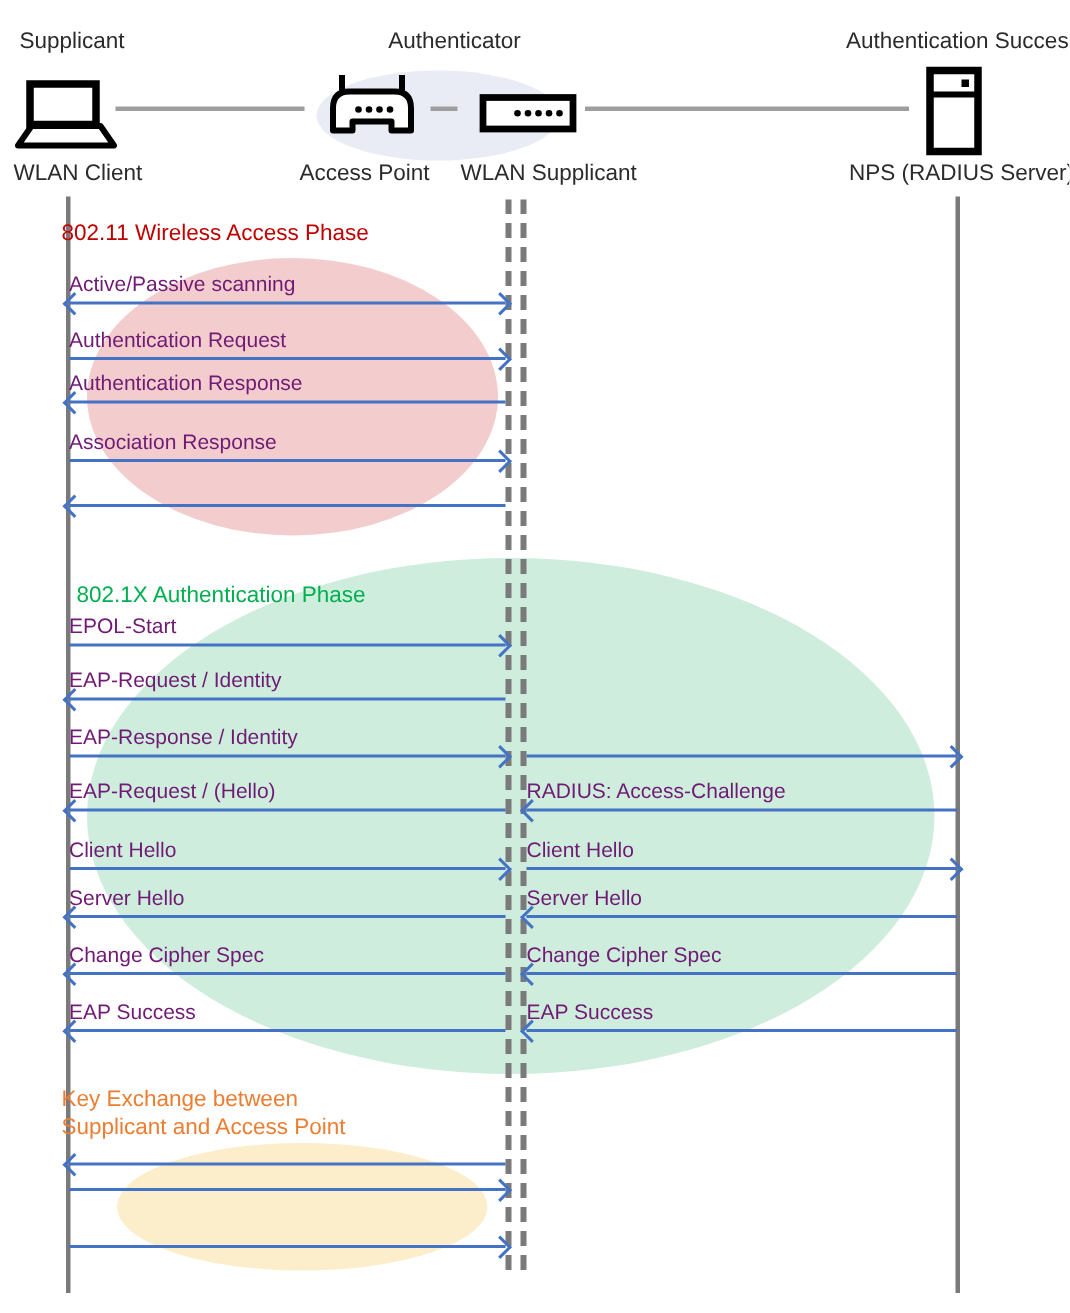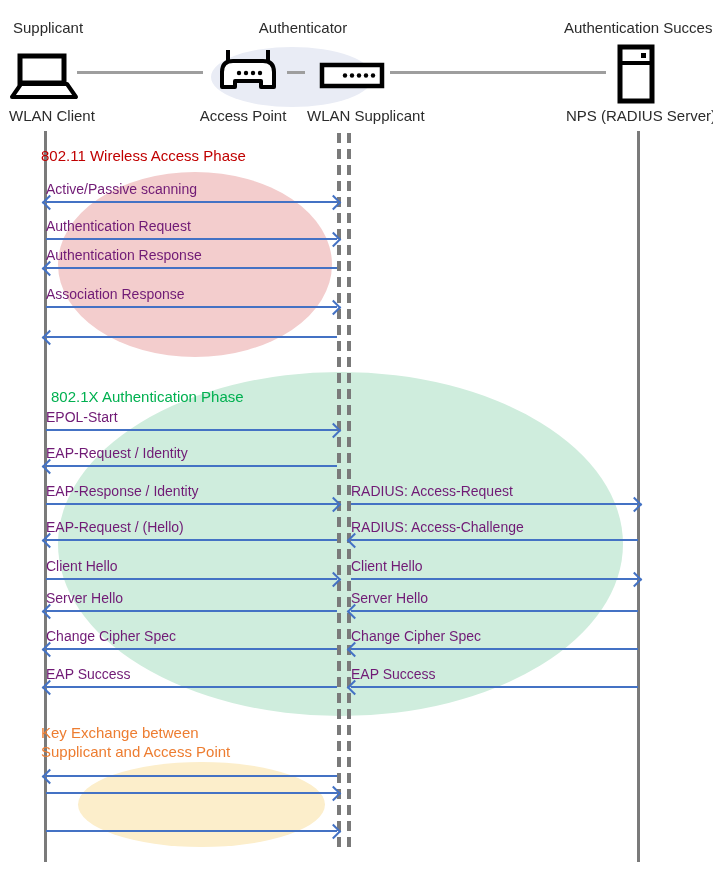--- a/index.html
+++ b/index.html
@@ -184,21 +184,20 @@
       </div>
   </div>
   <div class="msg" style="top:666px">
     <span class="lbl">EAP Success</span>
     <div class="line">
         <span class="head hl"></span>
       </div>
   </div>
 
   <div class="msg right-span" style="top:483px">
-    <span class="lbl">RADIUS: Access-Request</span>
     <div class="line">
         <span class="head hr"></span>
       </div>
   </div>
   <div class="msg right-span" style="top:519px">
     <span class="lbl">RADIUS: Access-Challenge</span>
     <div class="line">
         <span class="head hl"></span>
       </div>
   </div>

